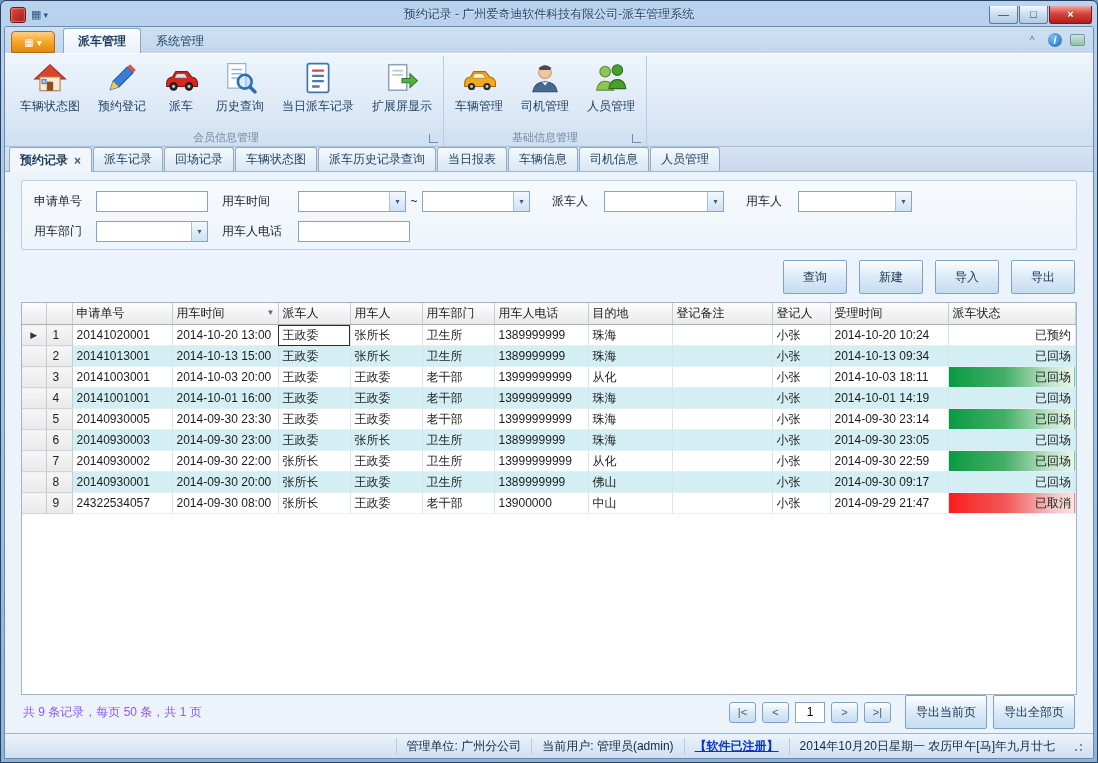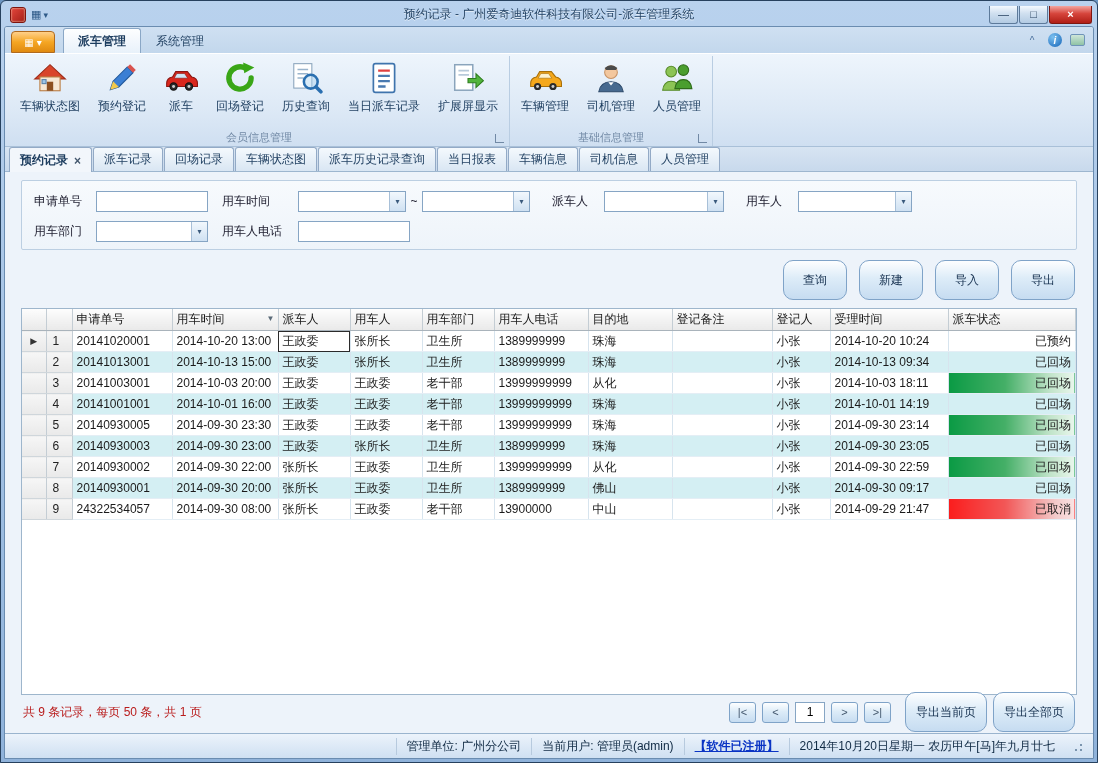--- a/index.html
+++ b/index.html
@@ -61,41 +61,41 @@
   .f-row { display:flex; align-items:center; height:24px; margin-bottom:6px; }
   .f-label { color:#223; font-size:12px; }
   .txt { height:21px; border:1px solid #86a5c4; background:#fff; padding:0 4px; font-size:12px; font-family:inherit; }
   .combo { height:21px; border:1px solid #86a5c4; background:#fff; display:inline-flex; align-items:stretch; }
   .combo .cval { flex:1; }
   .combo .cbtn { width:16px; display:flex; align-items:center; justify-content:center; font-size:8px; color:#3a5a7c;
     background:linear-gradient(#f2f8fd,#cfe1f2); border-left:1px solid #a8c0d8; }
   .tilde { width:16px; text-align:center; color:#223; }
 
   .actions-row { display:flex; justify-content:flex-end; gap:12px; margin:10px 2px 8px; }
-  .btn { min-width:64px; height:40px; padding:0 10px; display:inline-flex; align-items:center; justify-content:center;
-    background:linear-gradient(#fdfeff,#ddecf8 45%,#c6dcf1); border:1px solid #7fa3c8; border-radius:10px; font-size:12px; color:#15304f; }
+  .btn { min-width:64px; height:34px; padding:0 10px; display:inline-flex; align-items:center; justify-content:center;
+    background:linear-gradient(#fdfeff,#ddecf8 45%,#c6dcf1); border:1px solid #7fa3c8; border-radius:2px; font-size:12px; color:#15304f; }
 
   
   .grid-wrap { flex:1; border:1px solid #9eb6cc; background:#fff; overflow:hidden; }
   table.grid { border-collapse:collapse; table-layout:fixed; width:100%; }
   .grid th { background:linear-gradient(#fdfdfd,#e9e9e9); border-right:1px solid #c4cdd4; border-bottom:1px solid #a9b3bb;
     font-weight:normal; font-size:12px; text-align:left; padding:2px 4px; height:21px; white-space:nowrap; overflow:hidden; position:relative; }
   .grid td { height:21px; padding:1px 4px; font-size:12px; border-right:1px solid #d7e4ee; border-bottom:1px solid #e4eef5; white-space:nowrap; overflow:hidden; }
   .grid td.gind, .grid td.gnum { background:linear-gradient(#f6f6f6,#e9e9e9); border-right:1px solid #c4cdd4; border-bottom:1px solid #cfd6db; }
   .grid td.gnum { text-align:left; padding-left:6px; color:#222; }
   .grid td.gind { text-align:center; color:#333; font-size:9px; }
   tr.alt td.dcell { background:#d4eff3; }
   td.focus { outline:1px solid #2b2b2b; outline-offset:-1px; }
   .sort-ind { position:absolute; right:3px; top:5px; font-size:8px; color:#5a6a78; }
   td.status { text-align:right; }
   td.status.returned { background:linear-gradient(90deg,#0a9a44,#45af67 45%,#bfe3c8 80%,#e9f6ec); }
   td.status.cancelled { background:linear-gradient(90deg,#fb1d1d,#f25757 45%,#f3caca 85%,#f9e3e3); }
 
   .grid-footer { height:34px; display:flex; align-items:center; padding:0 2px; }
-  .summary { color:#b91c1c; }
+  .summary { color:#8b5cf6; }
   .pager { margin-left:auto; display:flex; align-items:center; gap:6px; }
   .pbtn { width:27px; height:21px; display:inline-flex; align-items:center; justify-content:center;
     background:linear-gradient(#fdfeff,#ddecf8 45%,#c6dcf1); border:1px solid #7fa3c8; border-radius:3px; color:#44586e; font-size:11px; }
   .page-box { width:30px; height:21px; border:1px solid #86a5c4; text-align:center; font-size:12px; font-family:inherit; }
   .exp-btn { margin-left:8px; }
 
   
   .statusbar { height:25px; background:linear-gradient(#ecf3fb,#cfe0f2); border-top:1px solid #9ab4ce; display:flex; align-items:center; padding:0 10px; font-size:12px; color:#102a44; }
   .sb-right { margin-left:auto; display:flex; align-items:center; }
   .sb-item { padding:0 10px; border-left:1px solid #b7cade; }
@@ -164,27 +164,20 @@
             <div class="rbtn">
               <div class="ricon"><svg viewBox="0 0 32 32">
                   <path d="M2.5 21 q0-5 5.5-6 l3-5 h11 l4 5 q5.5 1 5.5 6 v3 h-29z" fill="#d9261c" stroke="#8c1510"></path>
                   <path d="M12 11.8 h7.4 l3 4.4 H9.6 Z" fill="#cfe6f5" stroke="#8c1510" stroke-width=".6"></path>
                   <circle cx="9" cy="24" r="3.4" fill="#2b2b2b" stroke="#111"></circle>
                   <circle cx="23.5" cy="24" r="3.4" fill="#2b2b2b" stroke="#111"></circle>
                   <circle cx="9" cy="24" r="1.4" fill="#cfcfcf"></circle>
                   <circle cx="23.5" cy="24" r="1.4" fill="#cfcfcf"></circle>
                 </svg></div>
               <div class="rlabel">派车</div>
-            </div>
-            <div class="rbtn">
-              <div class="ricon"><svg viewBox="0 0 32 32">
-                  <path d="M26.5 16 a10.5 10.5 0 1 1 -5-9" fill="none" stroke="#3aa617" stroke-width="5" stroke-linecap="round"></path>
-                  <path d="M19 1.5 l10.5 4.5 -9.5 5.5z" fill="#3aa617"></path>
-                </svg></div>
-              <div class="rlabel">回场登记</div>
             </div>
             <div class="rbtn">
               <div class="ricon"><svg viewBox="0 0 32 32">
                   <rect x="4.5" y="2.5" width="17" height="23" fill="#fff" stroke="#8aa4bc"></rect>
                   <line x1="8" y1="8" x2="18" y2="8" stroke="#9ab4cc" stroke-width="1.6"></line>
                   <line x1="8" y1="12" x2="18" y2="12" stroke="#9ab4cc" stroke-width="1.6"></line>
                   <line x1="8" y1="16" x2="14" y2="16" stroke="#9ab4cc" stroke-width="1.6"></line>
                   <circle cx="20.5" cy="19.5" r="6.5" fill="rgba(170,210,240,.45)" stroke="#2a6fb0" stroke-width="2.4"></circle>
                   <line x1="25.5" y1="24.5" x2="30" y2="29" stroke="#2a6fb0" stroke-width="3.4" stroke-linecap="round"></line>
                 </svg></div>

